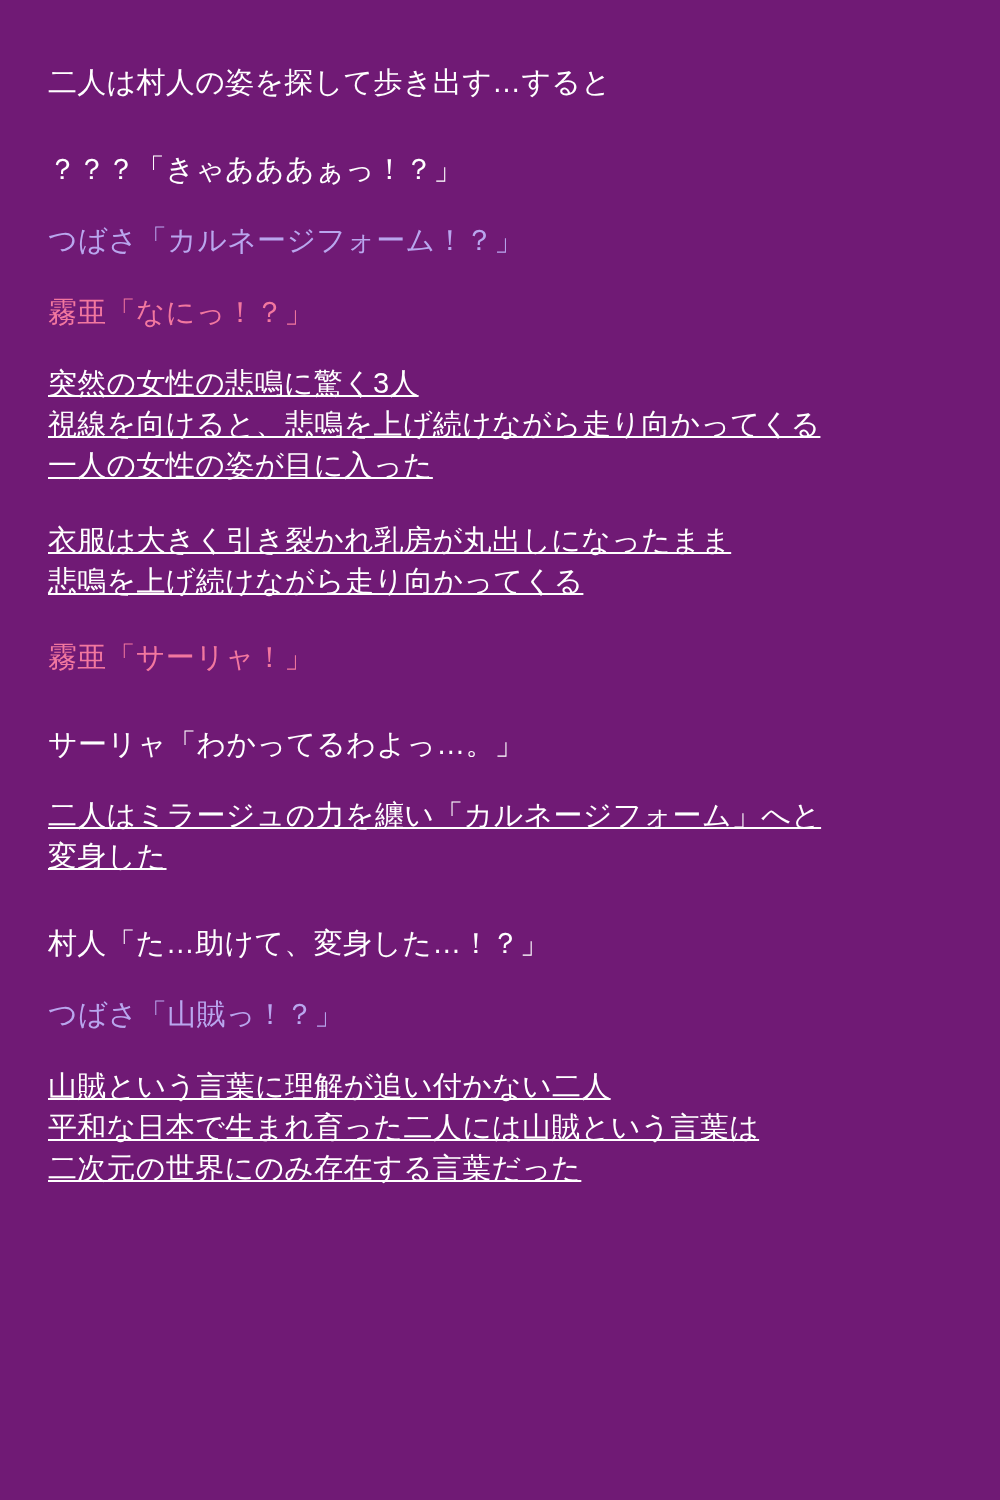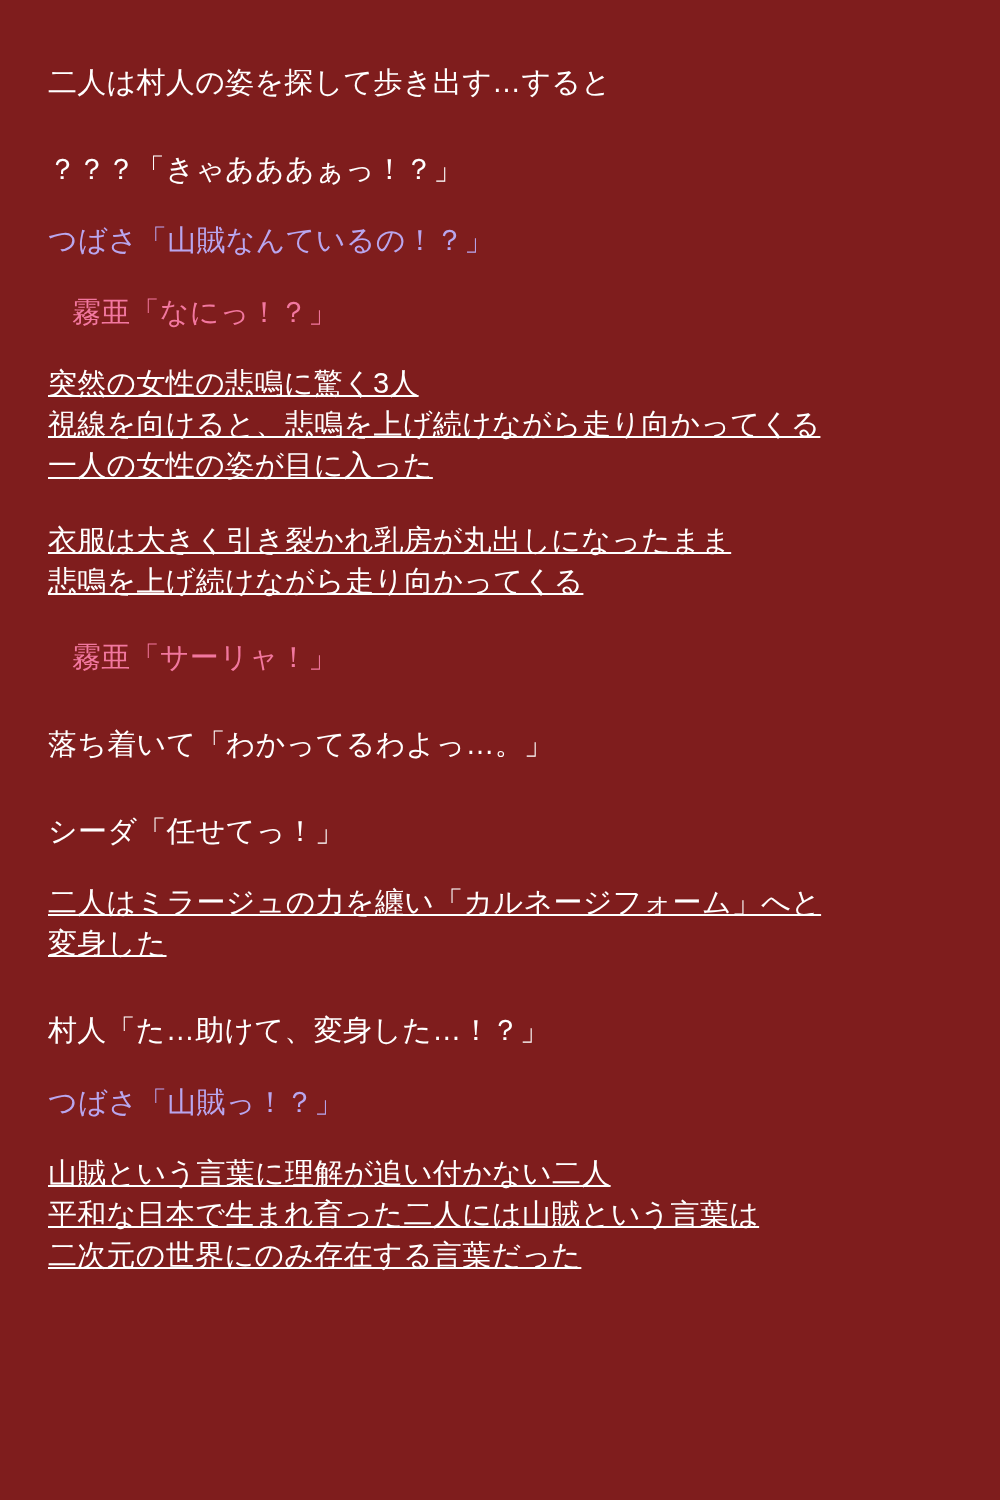--- a/index.html
+++ b/index.html
@@ -10,21 +10,21 @@
   body {
     width: 1000px;
     height: 1500px;
     overflow: hidden;
     font-family: "Liberation Sans", sans-serif;
   }
   .page {
     position: relative;
     width: 1000px;
     height: 1500px;
-    background: #7f1d1d;
+    background: #701a75;
     box-sizing: border-box;
     padding: 62px 48px 15px 48px;
   }
   .block {
     font-size: 29px;
     line-height: 1.42;
     letter-spacing: 0.01em;
     margin: 0 0 30px 0;
     white-space: pre-wrap;
     font-family: "Liberation Sans", sans-serif;
@@ -34,43 +34,41 @@
   }
   .speech-white {
     color: #ffffff;
     margin-top: 46px;
   }
   .speech-purple {
     color: #b9a6ee;
   }
   .speech-pink {
     color: #f2779f;
-    margin-left: 24px;
   }
   .multi {
     margin-bottom: 34px;
     text-decoration: underline;
   }
 </style>
 </head>
 <body>
 
 <div class="page">
   <p class="block narration">二人は村人の姿を探して歩き出す…すると</p>
   <p class="block speech-white">？？？「きゃあああぁっ！？」</p>
-  <p class="block speech-purple">つばさ「山賊なんているの！？」</p>
+  <p class="block speech-purple">つばさ「カルネージフォーム！？」</p>
   <p class="block speech-pink">霧亜「なにっ！？」</p>
   <p class="block narration multi">突然の女性の悲鳴に驚く3人
 視線を向けると、悲鳴を上げ続けながら走り向かってくる
 一人の女性の姿が目に入った</p>
   <p class="block narration multi">衣服は大きく引き裂かれ乳房が丸出しになったまま
 悲鳴を上げ続けながら走り向かってくる</p>
   <p class="block speech-pink">霧亜「サーリャ！」</p>
-  <p class="block speech-white">落ち着いて「わかってるわよっ…。」</p>
-  <p class="block speech-white">シーダ「任せてっ！」</p>
+  <p class="block speech-white">サーリャ「わかってるわよっ…。」</p>
   <p class="block narration multi">二人はミラージュの力を纏い「カルネージフォーム」へと
 変身した</p>
   <p class="block speech-white">村人「た…助けて、変身した…！？」</p>
   <p class="block speech-purple">つばさ「山賊っ！？」</p>
   <p class="block narration multi">山賊という言葉に理解が追い付かない二人
 平和な日本で生まれ育った二人には山賊という言葉は
 二次元の世界にのみ存在する言葉だった</p>
 </div>
 
 </body></html>

